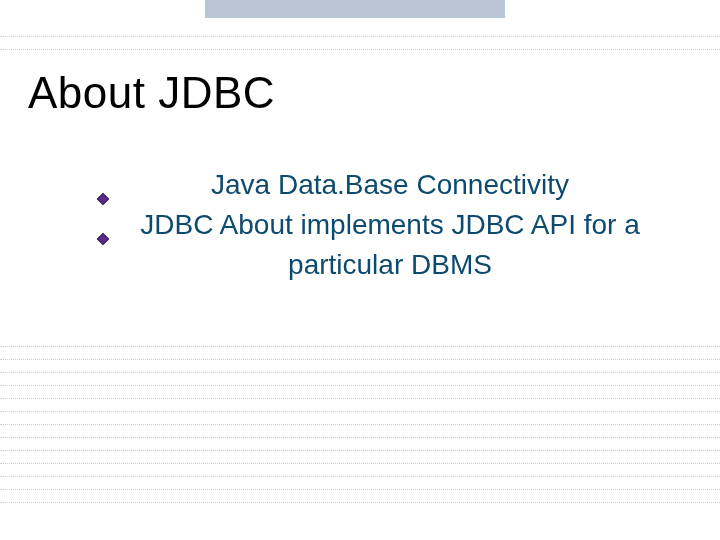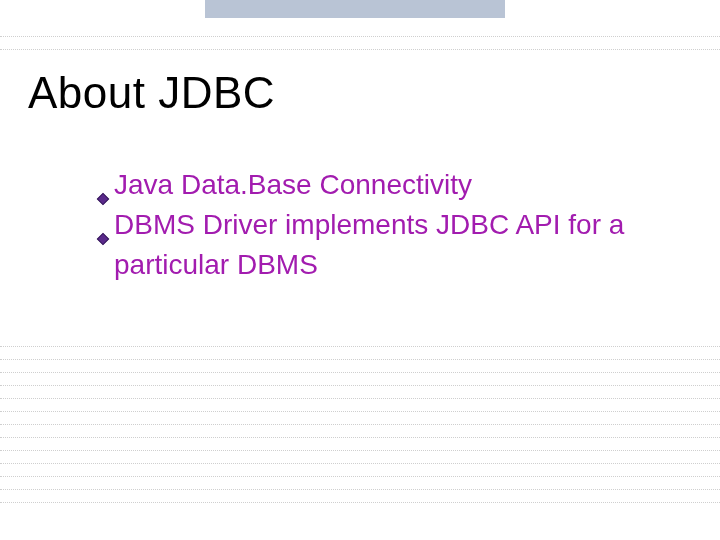--- a/index.html
+++ b/index.html
@@ -10,20 +10,21 @@
     font-family: Verdana, Geneva, sans-serif;
     background: #ffffff;
     overflow: hidden;
     position: relative;
   }
   .slide {
     position: relative;
     width: 720px;
     height: 540px;
     box-sizing: border-box;
+    text-align: center;
   }
   
   .topbar {
     position: absolute;
     top: 0;
     left: 205px;
     width: 300px;
     height: 18px;
     background: #b9c4d5;
   }
@@ -53,21 +54,21 @@
     position: absolute;
     left: 96px;
     top: 165px;
     width: 570px;
   }
   .bullet-item {
     display: flex;
     align-items: flex-start;
     font-size: 28px;
     line-height: 40px;
-    color: #a21caf;
+    color: #0c4a6e;
     margin-bottom: 0px;
   }
   .bullet-icon {
     width: 14px;
     height: 14px;
     flex: 0 0 14px;
     margin-top: 12px;
     margin-right: 4px;
   }
   .bullet-text {
@@ -112,18 +113,18 @@
       <span class="bullet-text">Java Data.Base Connectivity</span>
     </div>
 
 
     <div class="bullet-item">
       <span class="bullet-icon">
         <svg viewBox="0 0 14 14" width="14" height="14">
           <rect x="3" y="3" width="8" height="8" transform="rotate(45 7 7)" fill="#5a2a8a" stroke="#2e0f55" stroke-width="1"></rect>
         </svg>
       </span>
-      <span class="bullet-text">DBMS Driver implements JDBC API for a particular DBMS</span>
+      <span class="bullet-text">JDBC About implements JDBC API for a particular DBMS</span>
     </div>
 
   </div>
 
 </div>
 
 </body></html>

